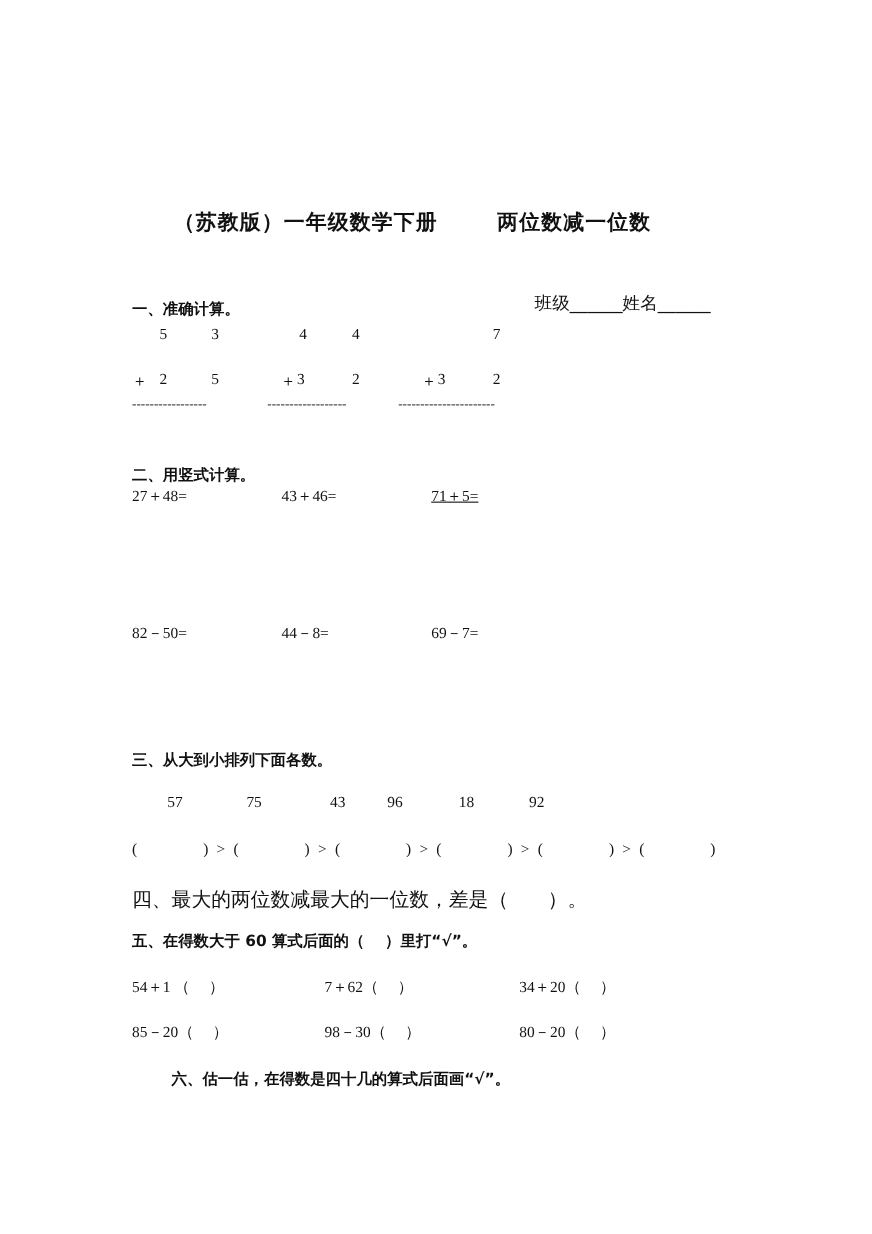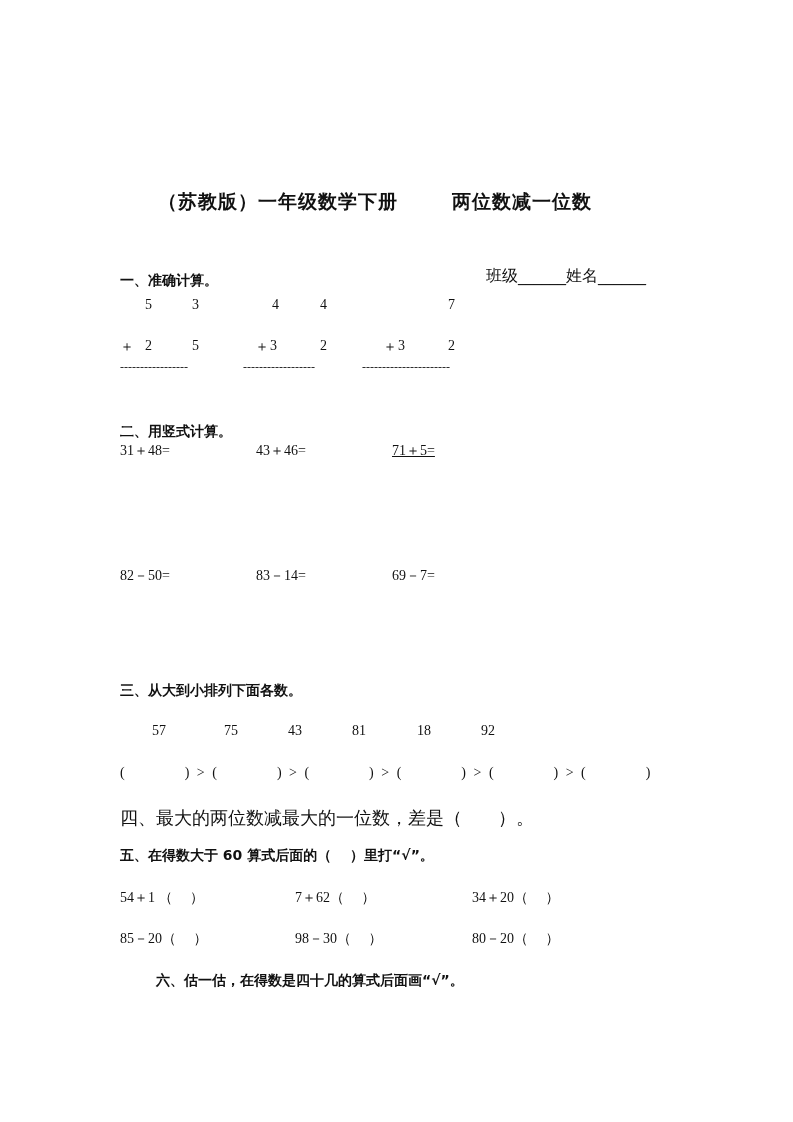--- a/index.html
+++ b/index.html
@@ -35,32 +35,32 @@
 <div class="abs body" style="left:320px; top:338px;">2</div>
 <div class="abs body" style="left:383px; top:338px;">＋</div>
 <div class="abs body" style="left:398px; top:338px;">3</div>
 <div class="abs body" style="left:448px; top:338px;">2</div>
 
 <div class="abs dash" style="left:120px; top:360px;">-----------------</div>
 <div class="abs dash" style="left:243px; top:360px;">------------------</div>
 <div class="abs dash" style="left:362px; top:360px;">----------------------</div>
 
 <div class="abs heading" style="left:120px; top:423px;">二、用竖式计算。</div>
-<div class="abs body" style="left:120px; top:442px;">31＋48=</div>
+<div class="abs body" style="left:120px; top:442px;">27＋48=</div>
 <div class="abs body" style="left:256px; top:442px;">43＋46=</div>
 <div class="abs body" style="left:392px; top:442px;text-decoration:underline;">71＋5=</div>
 <div class="abs body" style="left:120px; top:567px;">82－50=</div>
-<div class="abs body" style="left:256px; top:567px;">83－14=</div>
+<div class="abs body" style="left:256px; top:567px;">44－8=</div>
 <div class="abs body" style="left:392px; top:567px;">69－7=</div>
 
 <div class="abs heading" style="left:120px; top:682px;">三、从大到小排列下面各数。</div>
 <div class="abs body" style="left:152px; top:723px;">57</div>
 <div class="abs body" style="left:224px; top:723px;">75</div>
-<div class="abs body" style="left:288px; top:723px;text-align:center;">43</div>
-<div class="abs body" style="left:352px; top:723px;">81</div>
+<div class="abs body" style="left:300px; top:723px;text-align:center;">43</div>
+<div class="abs body" style="left:352px; top:723px;">96</div>
 <div class="abs body" style="left:417px; top:723px;">18</div>
 <div class="abs body" style="left:481px; top:723px;">92</div>
 <div class="abs body" style="left:120px; top:765px; word-spacing:4px;">(        ) &gt; (        ) &gt; (        ) &gt; (        ) &gt; (        ) &gt; (        )</div>
 
 <div class="abs cjk" style="left:120px; top:806px;">四、最大的两位数减最大的一位数，差是（　　）。</div>
 
 <div class="abs heading" style="left:120px; top:847px;">五、在得数大于 60 算式后面的（　 ）里打“√”。</div>
 <div class="abs body" style="left:120px; top:889px;">54＋1 （　 ）</div>
 <div class="abs body" style="left:295px; top:889px;">7＋62（　 ）</div>
 <div class="abs body" style="left:472px; top:889px;">34＋20（　 ）</div>

